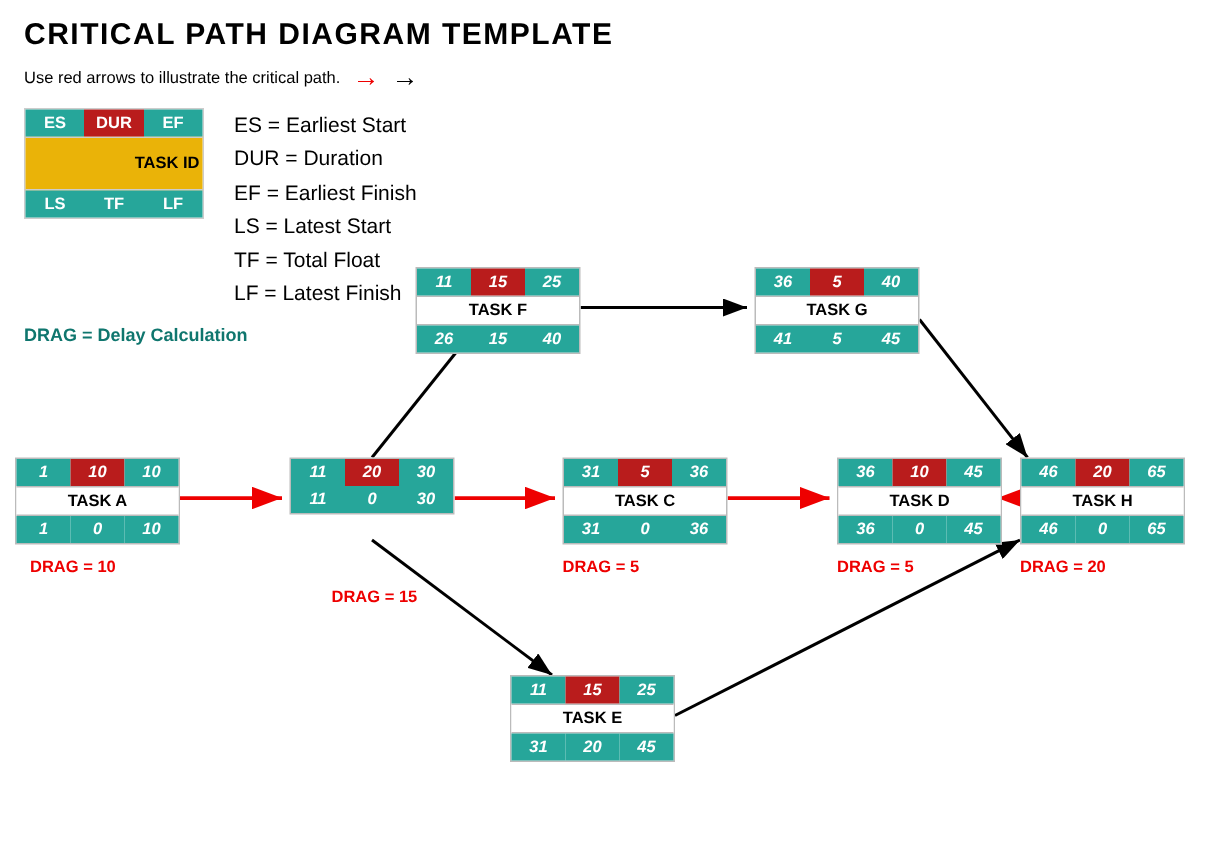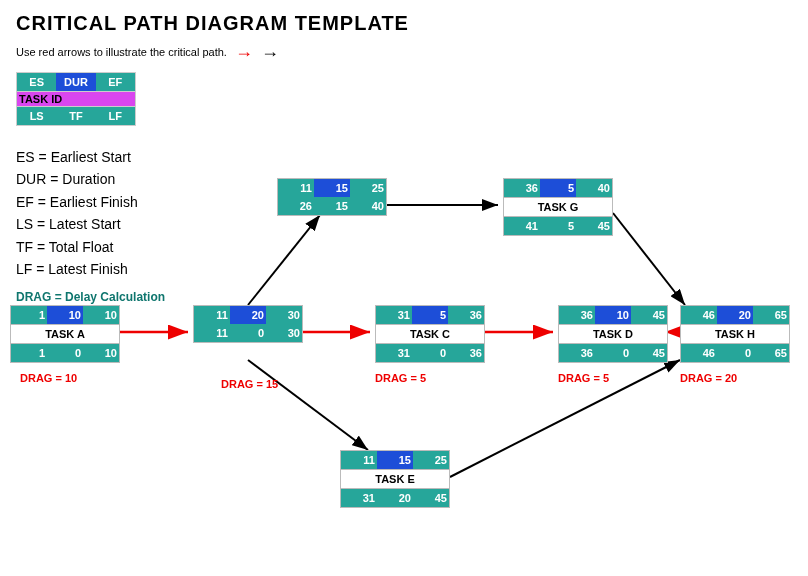--- a/index.html
+++ b/index.html
@@ -25,42 +25,41 @@
       gap: 8px;
     }
     .arrow-red { color: #e00; font-size: 18px; }
     .arrow-black { color: #000; font-size: 18px; }
 
     .legend-area {
       display: flex;
       padding: 8px 16px;
       gap: 20px;
       align-items: flex-start;
-      flex-direction: column;
     }
     .legend-box {
       border: 1px solid #ccc;
       width: 120px;
     }
     .legend-top {
       display: flex;
     }
     .legend-cell {
       flex: 1;
       text-align: center;
       font-size: 11px;
       font-weight: bold;
       padding: 3px 2px;
     }
     .legend-mid {
-      background: #d946ef;
-      text-align: left;
-      font-size: 11px;
-      font-weight: bold;
-      padding: 1px 2px;
+      background: #eab308;
+      text-align: right;
+      font-size: 11px;
+      font-weight: bold;
+      padding: 11px 2px;
       border-top: 1px solid #ccc;
       border-bottom: 1px solid #ccc;
     }
     .legend-bottom {
       display: flex;
     }
     .legend-text {
       font-size: 14px;
       line-height: 1.6;
     }
@@ -76,24 +75,25 @@
       width: 110px;
       border: 1px solid #bbb;
       background: #fff;
       position: absolute;
     }
     .task-top {
       display: flex;
     }
     .task-cell {
       flex: 1;
-      text-align: right;
+      text-align: center;
       font-size: 11px;
       font-weight: bold;
       padding: 3px 2px;
+      font-style: italic;
     }
     .task-name-row {
       text-align: center;
       font-size: 11px;
       font-weight: bold;
       padding: 3px 2px;
       border-top: 1px solid #bbb;
       border-bottom: 1px solid #bbb;
       background: #fff;
     }
@@ -101,21 +101,21 @@
       display: flex;
     }
     .drag-label {
       position: absolute;
       font-size: 11px;
       color: #e00;
       font-weight: bold;
     }
 
     
-    .c-green { background: #1d4ed8; color: #fff; }
+    .c-green { background: #b91c1c; color: #fff; }
     .c-teal { background: #26a69a; color: #fff; }
 
     
     .arrows-svg {
       position: absolute;
       top: 0; left: 0;
       width: 808px;
       height: 576px;
       pointer-events: none;
     }
@@ -207,21 +207,21 @@
     <div class="task-cell c-teal">11</div>
     <div class="task-cell c-green">20</div>
     <div class="task-cell c-teal">30</div>
   </div>
   <div class="task-bottom">
     <div class="task-cell c-teal">11</div>
     <div class="task-cell c-teal">0</div>
     <div class="task-cell c-teal">30</div>
   </div>
 </div>
-<div class="drag-label" style="left:193px; top:378px;padding-left:28px;">DRAG = 15</div>
+<div class="drag-label" style="left:193px; top:392px;padding-left:28px;">DRAG = 15</div>
 
 <div id="task-C" class="task-node" style="left:375px; top:305px;">
   <div class="task-top">
     <div class="task-cell c-teal">31</div>
     <div class="task-cell c-green">5</div>
     <div class="task-cell c-teal">36</div>
   </div>
   <div class="task-name-row">TASK C</div>
   <div class="task-bottom">
     <div class="task-cell c-teal">31</div>
@@ -260,20 +260,21 @@
   </div>
 </div>
 <div class="drag-label" style="left:680px; top:372px;">DRAG = 20</div>
 
 <div id="task-F" class="task-node" style="left:277px; top:178px;">
   <div class="task-top">
     <div class="task-cell c-teal">11</div>
     <div class="task-cell c-green">15</div>
     <div class="task-cell c-teal">25</div>
   </div>
+  <div class="task-name-row">TASK F</div>
   <div class="task-bottom">
     <div class="task-cell c-teal">26</div>
     <div class="task-cell c-teal">15</div>
     <div class="task-cell c-teal">40</div>
   </div>
 </div>
 
 <div id="task-G" class="task-node" style="left:503px; top:178px;">
   <div class="task-top">
     <div class="task-cell c-teal">36</div>

